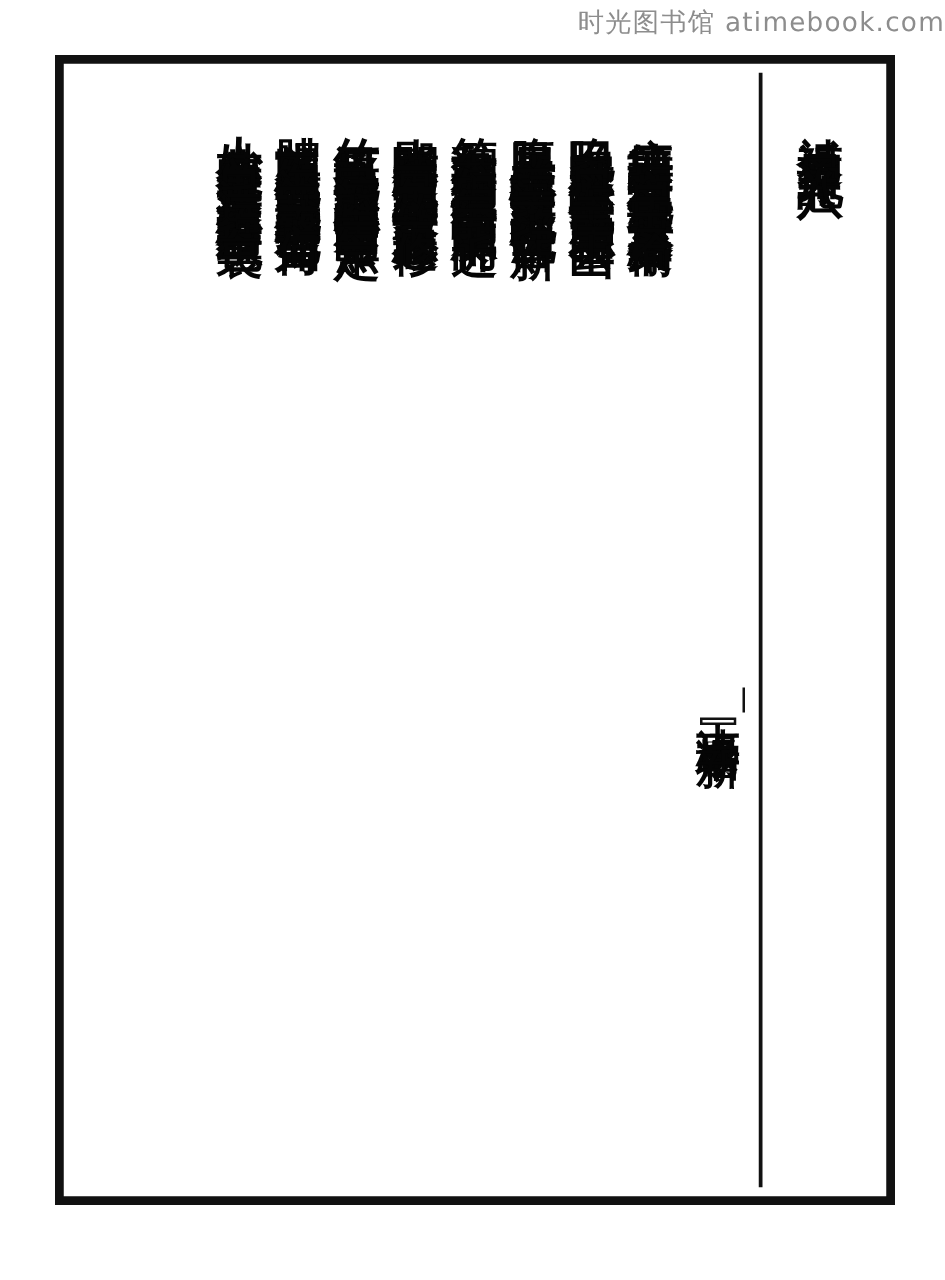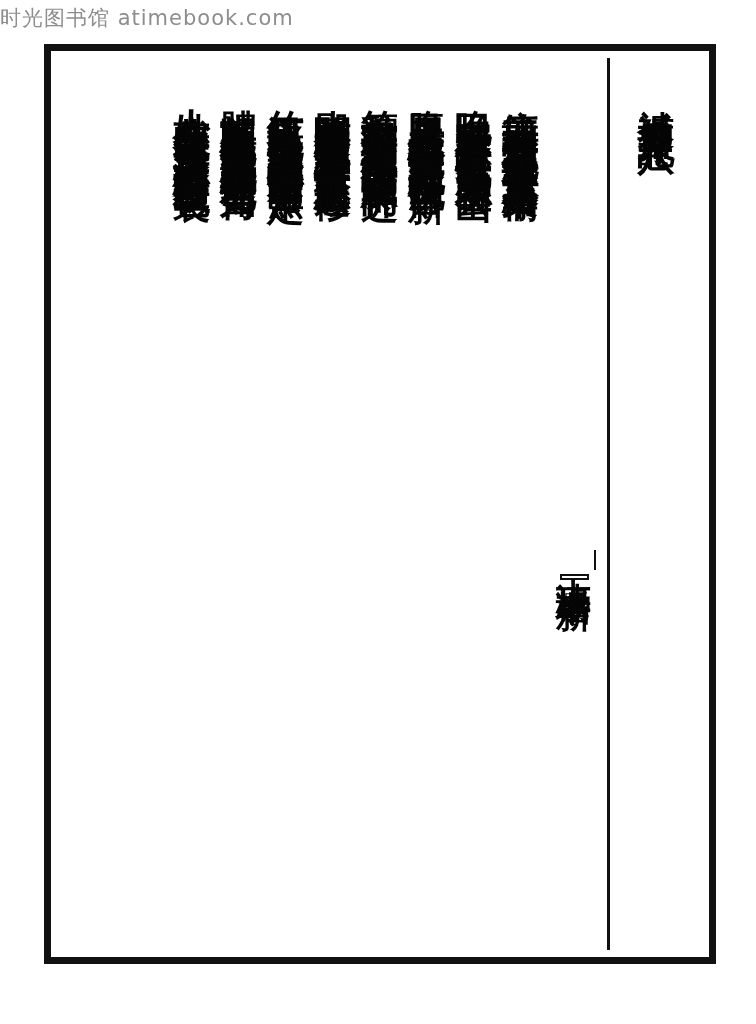--- a/index.html
+++ b/index.html
@@ -14,21 +14,21 @@
     font-family: "DejaVu Serif", "Liberation Serif", serif;
     overflow: hidden;
   }
 
   
   .watermark {
     position: absolute;
     top: 4px;
     left: 0;
     width: 756px;
-    text-align: left;
+    text-align: right;
     font-family: "DejaVu Sans", "Liberation Sans", sans-serif;
     font-size: 21px;
     letter-spacing: 1px;
     color: #8d8d8d;
     white-space: nowrap;
     user-select: none;
   }
 
   
   .page-frame {

